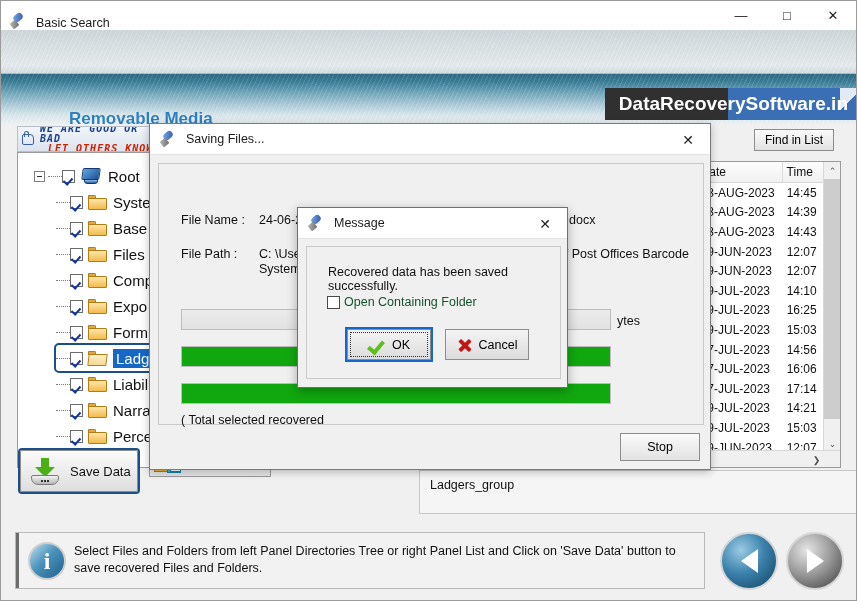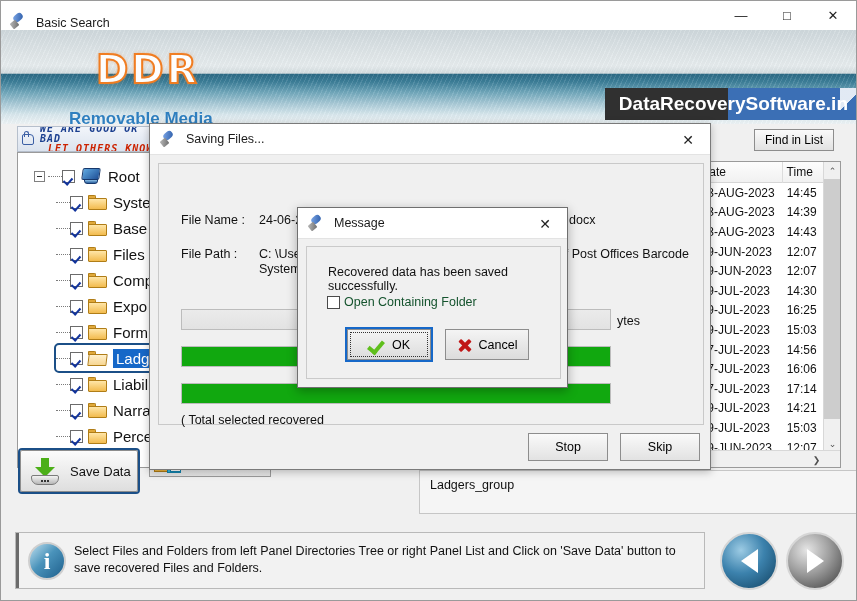--- a/index.html
+++ b/index.html
@@ -436,21 +436,20 @@
     </div>
     <div class="tb-title">Basic Search</div>
     <div class="win-btns">
       <div class="win-btn">—</div>
       <div class="win-btn">□</div>
       <div class="win-btn close">✕</div>
     </div>
   </div>
 
   <div class="banner">
-    <div class="ddr-logo">DDR</div>
     <div class="ddr-sub">Removable Media</div>
     <div class="brand-tag">
       <span>DataRecoverySoftware.in</span>
       <span class="fold"></span>
     </div>
   </div>
 
   <div class="main">
 
     <div class="rate-banner">
@@ -617,21 +616,21 @@
             <div class="cell" style="width: 60px;">12:07</div>
           </div>
           <div class="lp-row">
             <div class="cell" style="width: 290px;"></div>
             <div class="cell" style="width: 90px;">29-JUN-2023</div>
             <div class="cell" style="width: 60px;">12:07</div>
           </div>
           <div class="lp-row">
             <div class="cell" style="width: 290px;"></div>
             <div class="cell" style="width: 90px;">19-JUL-2023</div>
-            <div class="cell" style="width: 60px;">14:30</div>
+            <div class="cell" style="width: 60px;">14:10</div>
           </div>
           <div class="lp-row">
             <div class="cell" style="width: 290px;"></div>
             <div class="cell" style="width: 90px;">29-JUL-2023</div>
             <div class="cell" style="width: 60px;">16:25</div>
           </div>
           <div class="lp-row">
             <div class="cell" style="width: 290px;"></div>
             <div class="cell" style="width: 90px;">29-JUL-2023</div>
             <div class="cell" style="width: 60px;">15:03</div>
@@ -735,23 +734,20 @@
           <div class="fill" id="pb3" style="width:100%"></div>
         </div>
       </div>
 
       <div class="fld-row" style="left:22px; top:249px;">( Total selected recovered</div>
     </div>
 
     <div class="dlg-btns">
       <div class="dlg-btn">
         <span>Stop</span>
-      </div>
-      <div class="dlg-btn">
-        <span>Skip</span>
       </div>
     </div>
   </div>
 
   <div class="dlg-msg">
     <div class="dlg-title">
       <div class="d-ic">
         <div class="pen-body"></div>
           <div class="pen-tip"></div>
       </div>

